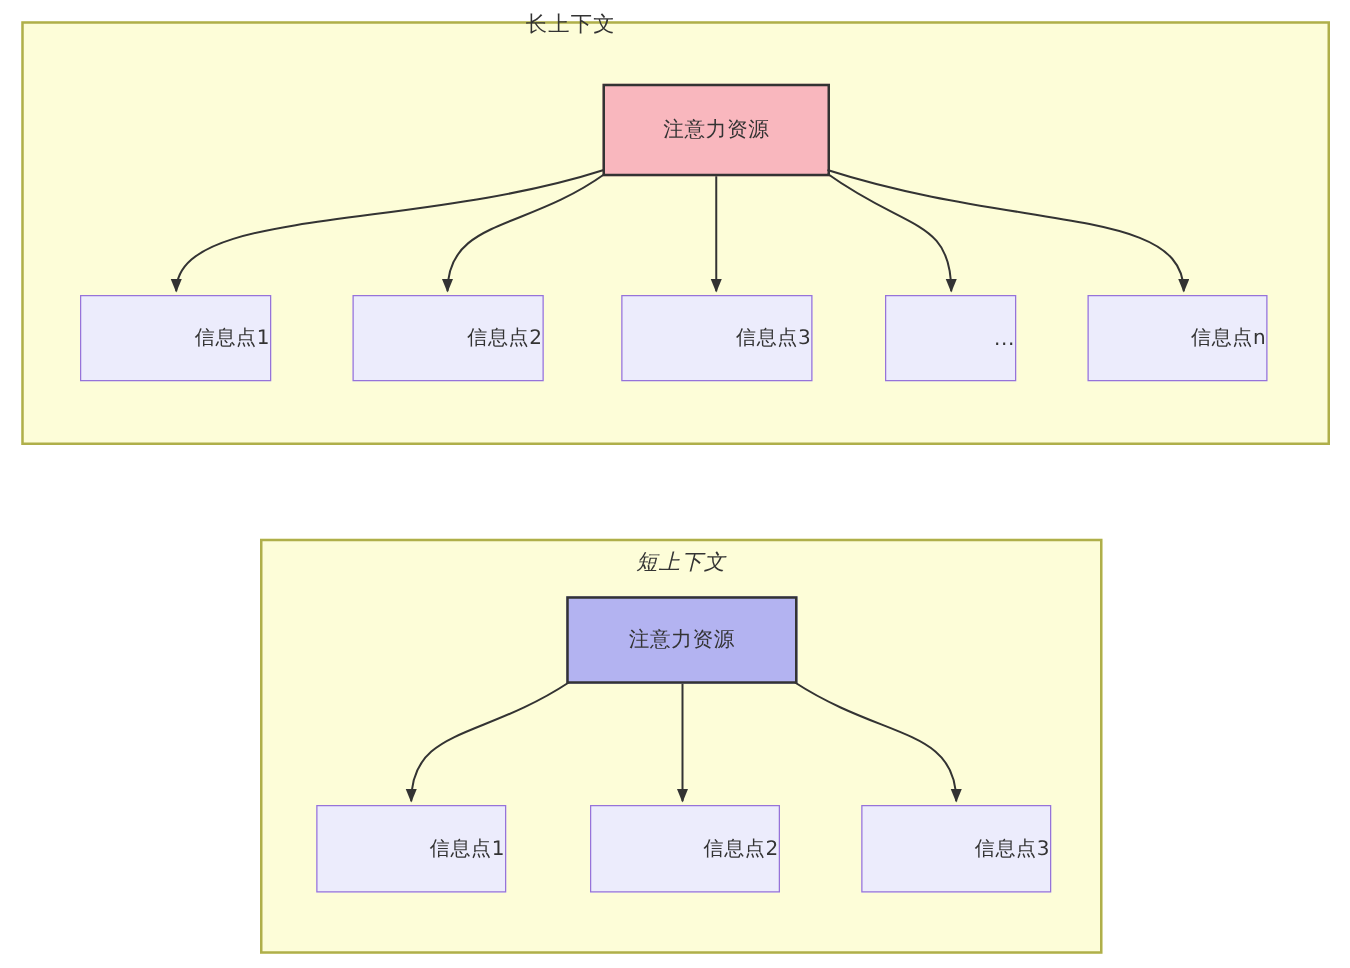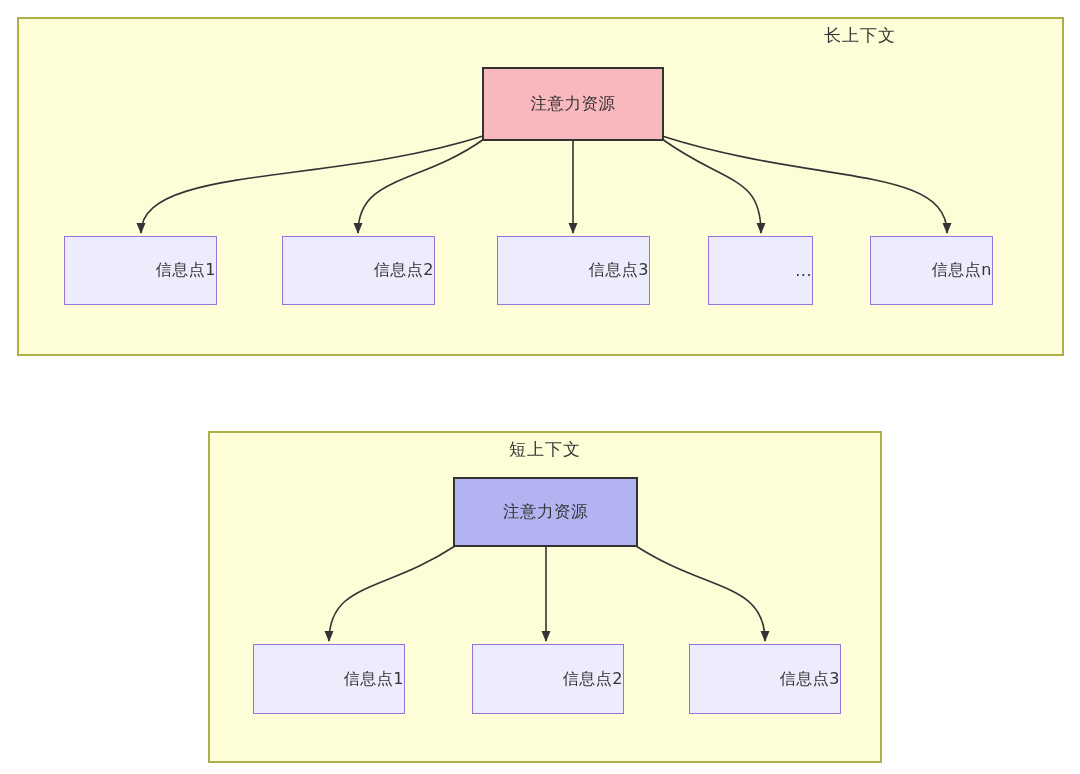--- a/index.html
+++ b/index.html
@@ -51,44 +51,44 @@
     fill: none; stroke: var(--arrow); stroke-width: 1.6px;
   }
   .arrowhead-glyph { fill: var(--arrow); }
 </style>
 </head>
 <body>
 
 <div style="position:absolute;left:0;top:0;width:1080px;height:774px;">
 
   <div class="container-box" style="left:17px; top:17px; width:1047px; height:339px;"></div>
-  <div class="group-title" style="left:17px; top:24px; width:879px;text-align:right;">长上下文</div>
+  <div class="group-title" style="left:17px; top:8px; width:879px;">长上下文</div>
 
   <div class="node source source-long" style="left:482px; top:67px; width:182px; height:74px;">
     <span>注意力资源</span>
   </div>
 
   <div class="node info" style="left:64px; top:236px; width:153px; height:69px;">
     <span>信息点1</span>
   </div>
   <div class="node info" style="left:282px; top:236px; width:153px; height:69px;">
     <span>信息点2</span>
   </div>
   <div class="node info" style="left:497px; top:236px; width:153px; height:69px;">
     <span>信息点3</span>
   </div>
   <div class="node info" style="left:708px; top:236px; width:105px; height:69px;">
     <span>...</span>
   </div>
-  <div class="node info" style="left:870px; top:236px; width:123px; height:69px;">
+  <div class="node info" style="left:870px; top:236px; width:144px; height:69px;">
     <span>信息点n</span>
   </div>
 
   <div class="container-box" style="left:208px; top:431px; width:674px; height:332px;"></div>
-  <div class="group-title" style="left:208px; top:438px; width:674px;">短上下文</div>
+  <div class="group-title" style="left:208px; top:438px; width:674px;font-style:italic;">短上下文</div>
 
   <div class="node source source-short" style="left:453px; top:477px; width:185px; height:70px;">
     <span>注意力资源</span>
   </div>
 
   <div class="node info" style="left:253px; top:644px; width:152px; height:70px;">
     <span>信息点1</span>
   </div>
   <div class="node info" style="left:472px; top:644px; width:152px; height:70px;">
     <span>信息点2</span>

